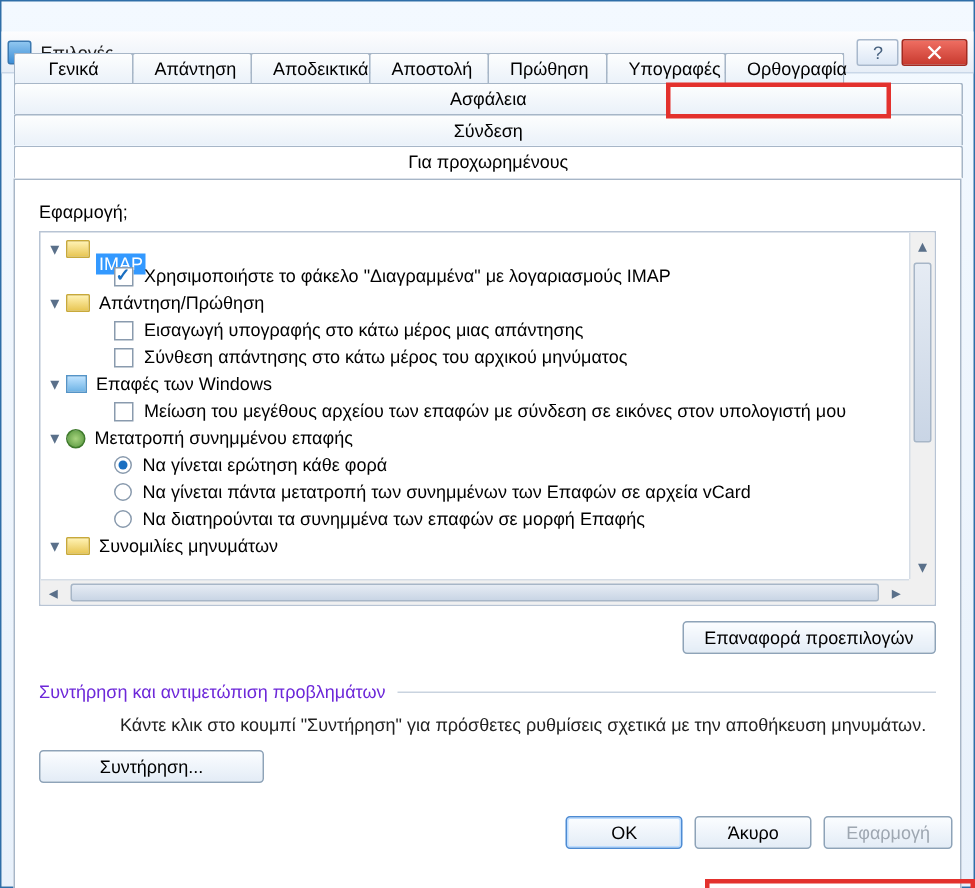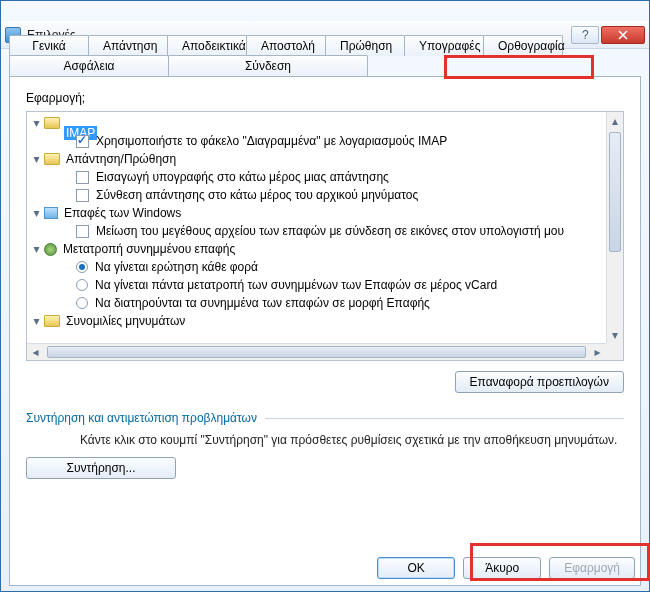--- a/index.html
+++ b/index.html
@@ -10,21 +10,21 @@
   .titlebar .icon { width: 16px; height: 16px; background: linear-gradient(#8fc6f0,#3d8ed6); border: 1px solid #3b78b0; border-radius: 2px; margin-right: 6px; }
   .titlebar .title { flex: 1; color: #1a1a1a; }
   .tbtn { width: 28px; height: 18px; margin-left: 2px; border: 1px solid #a8b8cc; border-radius: 2px; background: linear-gradient(#fafcff,#dce7f5); display: flex; align-items: center; justify-content: center; color: #46607e; }
   .tbtn.close { width: 44px; background: linear-gradient(#ef6e62,#c83a2f); border-color: #a22a20; color: #fff; font-weight: bold; }
   .tbtn svg { width: 10px; height: 10px; }
 
   .client { position: absolute; top: 28px; left: 0; right: 0; bottom: 0; padding: 6px 8px 8px 8px; }
 
   .tabset { position: relative; }
   .tabrow { display: flex; }
-  .tabrow2 { margin-top: -1px; }
+  .tabrow2 { margin-top: -1px; flex-direction: column; }
   .tab { flex: 0 0 auto; padding: 3px 14px; border: 1px solid #a7b6c7; border-bottom: none; background: linear-gradient(#fdfefe,#eaf1f9); margin-right: -1px; border-radius: 2px 2px 0 0; cursor: default; text-align: center; }
   .tab.active { background: #fff; position: relative; z-index: 3; border-bottom: 1px solid #fff; }
   .tab.sp1 { width: 80px; }
   .tab.sp2 { min-width: 160px; }
   .tab.sp3 { min-width: 200px; }
   .tab.sp4 { min-width: 210px; }
 
   .highlight-red { position: absolute; border: 3px solid #e3312d; pointer-events: none; z-index: 5; }
   .hl-tab { top: 20px; left: 435px; width: 150px; height: 24px; }
   .hl-btn { top: 466px; left: 460px; width: 180px; height: 38px; }
@@ -59,26 +59,26 @@
   .check { width: 13px; height: 13px; border: 1px solid #8a9bae; background: #fff; margin-right: 5px; position: relative; }
   .check.on::after { content: "✓"; position: absolute; top: -3px; left: 0; font-size: 12px; color: #1a6fc1; font-weight: bold; }
   .radio { width: 12px; height: 12px; border: 1px solid #8a9bae; border-radius: 50%; background: #fff; margin-right: 5px; position: relative; }
   .radio.on::after { content: ""; position: absolute; top: 2px; left: 2px; width: 6px; height: 6px; border-radius: 50%; background: #1a6fc1; }
 
   .btn { border: 1px solid #8ea3b8; background: linear-gradient(#fbfdff,#e3ecf6); border-radius: 3px; padding: 3px 14px; cursor: default; text-align: center; }
   .btn.disabled { color: #9ea7b1; }
   .btn.ok { border-color: #4d8bd3; box-shadow: 0 0 0 1px #bcdcff inset; }
   .reset-row { display: flex; justify-content: flex-end; margin-top: 10px; }
   .groupline { display: flex; align-items: center; margin: 18px 0 8px 0; }
-  .groupline .glabel { margin-right: 8px; color: #0369a1; }
+  .groupline .glabel { margin-right: 8px; color: #6d28d9; }
   .groupline .gsep { flex: 1; height: 1px; background: #c9d3df; }
   .desc { margin: 6px 0 10px 54px; color: #222; }
   .maint-row { display: flex; justify-content: flex-start; margin-top: 6px; }
 
-  .dlg-buttons { position: absolute; right: 14px; bottom: 12px; display: flex; gap: 8px; padding-left: 41px; }
+  .dlg-buttons { position: absolute; right: 14px; bottom: 25px; display: flex; gap: 8px; padding-left: 41px; }
   .dlg-buttons .btn { min-width: 78px; }
 </style>
 </head>
 <body>
 
 <div class="window">
   <div class="titlebar">
     <div class="icon"></div>
     <div class="title">Επιλογές</div>
     <div class="tbtn">
@@ -102,20 +102,21 @@
         <div class="tab sp1">Απάντηση</div>
         <div class="tab sp1">Αποδεικτικά</div>
         <div class="tab sp1">Αποστολή</div>
         <div class="tab sp1">Πρώθηση</div>
         <div class="tab sp1">Υπογραφές</div>
         <div class="tab sp1">Ορθογραφία</div>
       </div>
       <div class="tabrow tabrow2">
         <div class="tab sp2">Ασφάλεια</div>
         <div class="tab sp3">Σύνδεση</div>
+        <div class="tab sp4 active">Για προχωρημένους</div>
       </div>
 
       <div class="highlight-red hl-tab"></div>
 
       <div class="panel">
 
         <span class="lbl">Εφαρμογή;</span>
 
         <div class="treebox">
           <div class="treecontent" id="tree">
@@ -166,21 +167,21 @@
               <div class="node">
                 <span class="indent i2"></span>
                 <span class="fold none"></span>
                 <span class="radio on"></span>
                 <span class="text">Να γίνεται ερώτηση κάθε φορά</span>
               </div>
               <div class="node">
                 <span class="indent i2"></span>
                 <span class="fold none"></span>
                 <span class="radio"></span>
-                <span class="text">Να γίνεται πάντα μετατροπή των συνημμένων των Επαφών σε μέρος vCard</span>
+                <span class="text">Να γίνεται πάντα μετατροπή των συνημμένων των Επαφών σε αρχεία vCard</span>
               </div>
               <div class="node">
                 <span class="indent i2"></span>
                 <span class="fold none"></span>
                 <span class="radio"></span>
                 <span class="text">Να διατηρούνται τα συνημμένα των επαφών σε μορφή Επαφής</span>
               </div>
               <div class="node">
                 <span class="fold">▾</span>
                 <span class="folder-icon"></span>

